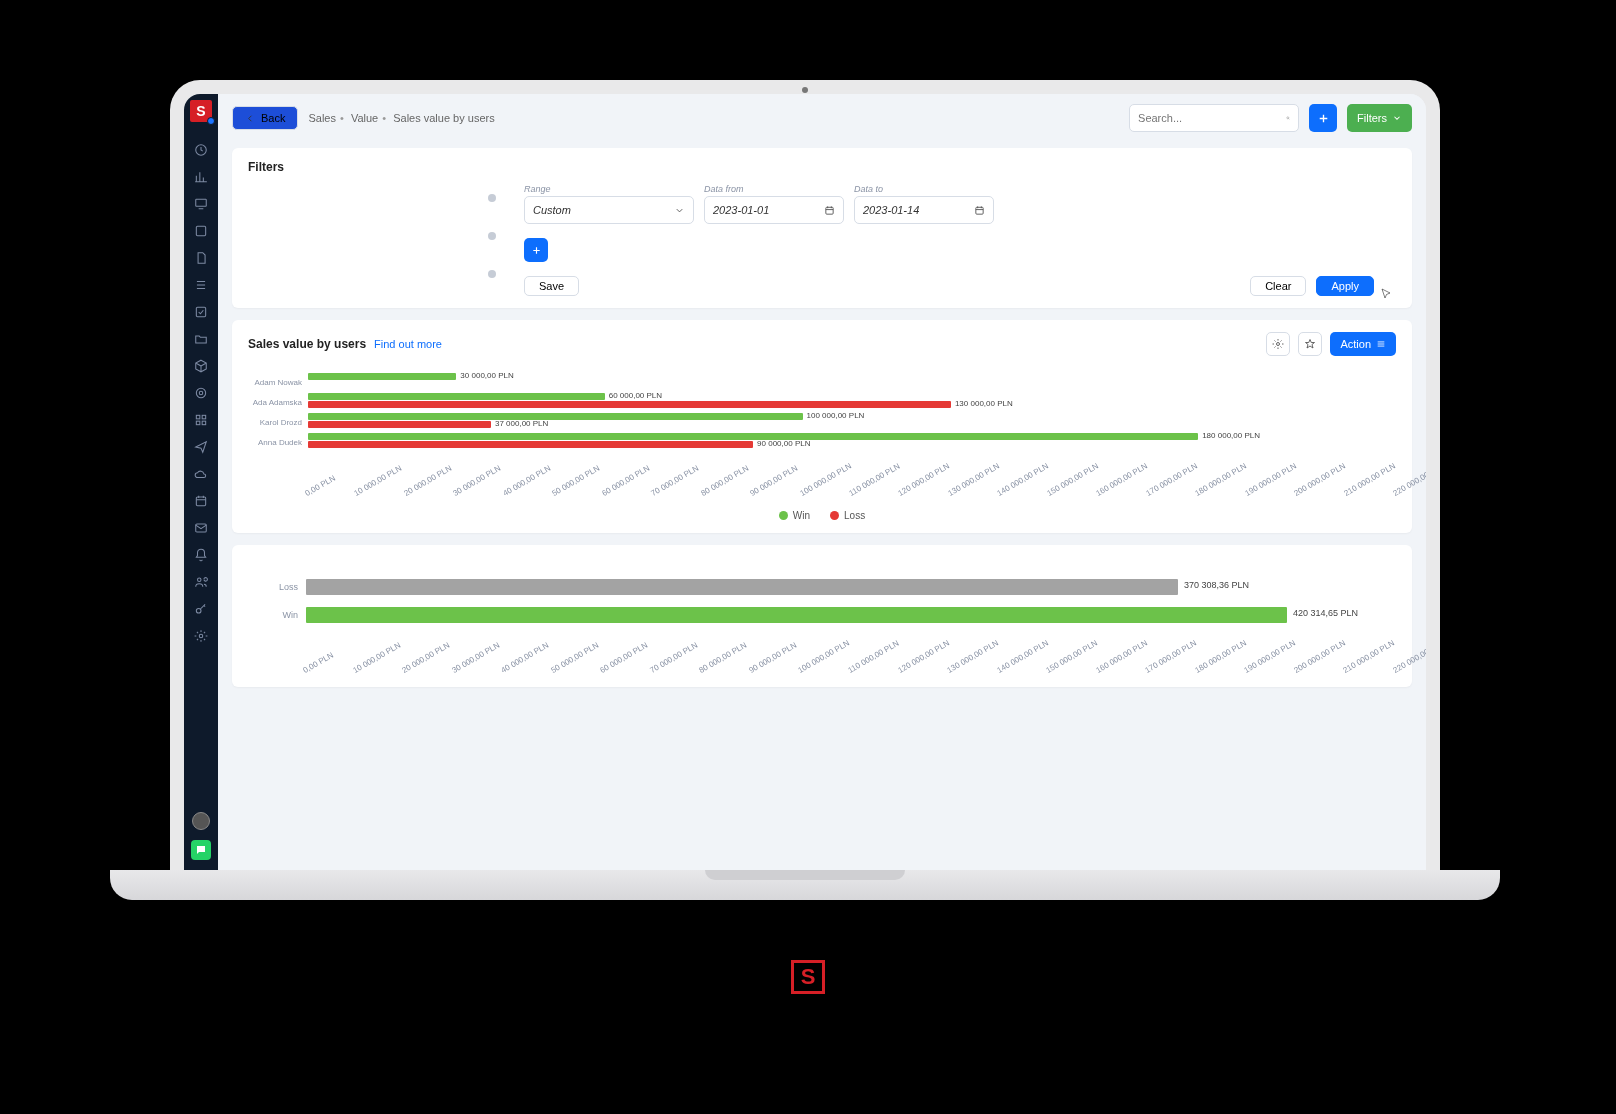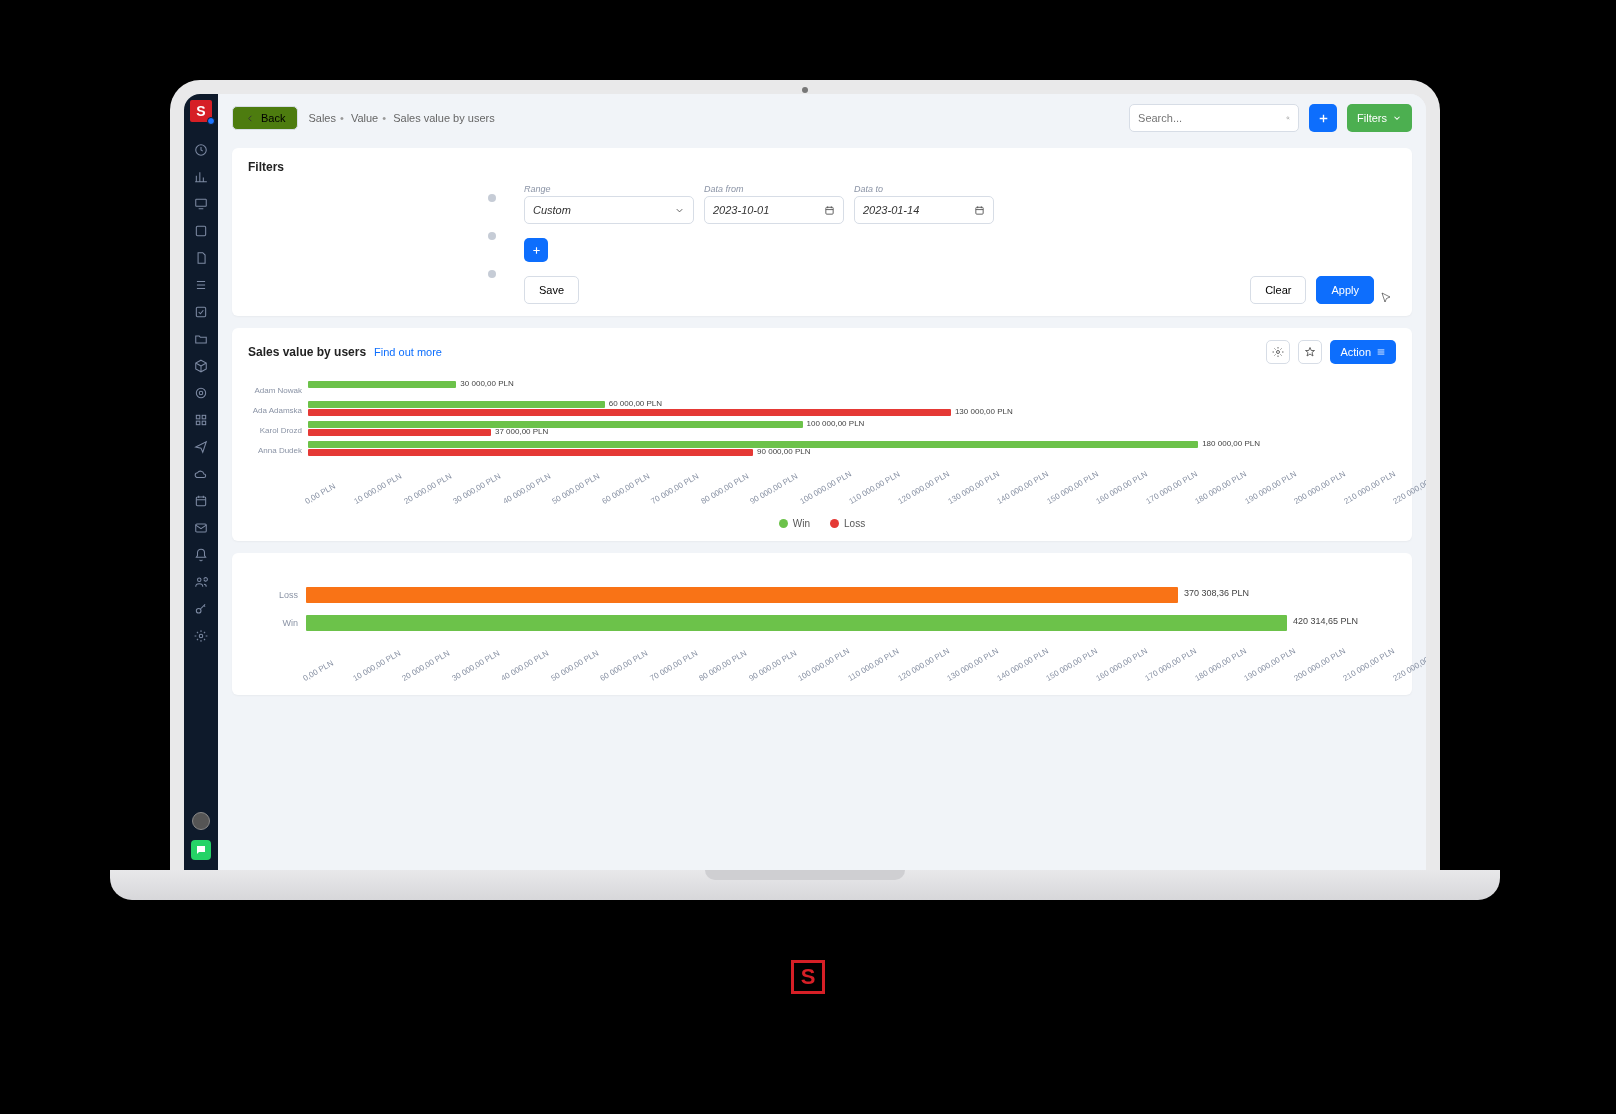--- a/index.html
+++ b/index.html
@@ -22,21 +22,21 @@
   .sidebar .icon{width:16px;height:16px; color:#7d8aa3; display:flex;align-items:center;justify-content:center;}
   .sidebar .icon svg{width:14px;height:14px;stroke:currentColor;fill:none;stroke-width:1.8;}
   .sidebar .bottom{margin-top:auto; display:flex;flex-direction:column;gap:10px;align-items:center;padding-bottom:10px;}
   .sidebar .avatar{width:18px;height:18px;border-radius:50%;background:#555;border:1px solid #888;}
   .sidebar .chat{width:20px;height:20px;background:#25d366;border-radius:4px;display:flex;align-items:center;justify-content:center;}
   .sidebar .chat svg{width:12px;height:12px;fill:#fff;}
 
   .main { flex:1; background:#f1f4f8; overflow:auto; }
 
   .topbar { display:flex; align-items:center; padding:10px 14px; gap:10px;}
-  .back-btn { background:#4d7c0f; border:1px solid #d7dde6; border-radius:5px; padding:5px 12px; display:flex; align-items:center; gap:5px; font-size:11px; cursor:pointer;}
+  .back-btn { background:#1d4ed8; border:1px solid #d7dde6; border-radius:5px; padding:5px 12px; display:flex; align-items:center; gap:5px; font-size:11px; cursor:pointer;}
   .back-btn svg{width:11px;height:11px;stroke:#333;fill:none;stroke-width:2;}
   .crumbs { color:#666; font-size:11px;}
   .crumbs .sep{margin:0 4px;color:#999;}
   .topbar .spacer{flex:1;}
   .search { background:#fff; border:1px solid #d7dde6; border-radius:5px; width:170px; height:28px; display:flex; align-items:center; padding:0 8px; gap:6px;}
   .search input{border:none;outline:none;flex:1;font-size:11px;color:#666;}
   .search svg{width:14px;height:14px;stroke:#555;fill:none;stroke-width:2;}
   .add-btn{width:28px;height:28px;background:#0d6efd;border-radius:5px;color:#fff;display:flex;align-items:center;justify-content:center;cursor:pointer;}
   .add-btn svg{width:13px;height:13px;stroke:#fff;fill:none;stroke-width:2.5;}
   .filters-btn{height:28px;background:#4caf50;border-radius:5px;color:#fff;display:flex;align-items:center;gap:5px;padding:0 10px;font-size:11px;cursor:pointer;}
@@ -49,21 +49,21 @@
   .raildot{width:8px;height:8px;border-radius:50%;background:#c6ccd6;position:absolute;left:240px;}
   .fields{flex:1;display:flex;flex-direction:column;gap:14px;}
   .row1{display:flex;gap:10px;align-items:flex-end;}
   .fld{display:flex;flex-direction:column;gap:2px;font-style:italic;}
   .fld label{font-size:9px;color:#8a93a5;}
   .fld .ctrl{height:28px;border:1px solid #d7dde6;border-radius:5px;background:#fff;display:flex;align-items:center;padding:0 8px;font-size:11px;justify-content:space-between;gap:8px;}
   .fld .ctrl svg{width:11px;height:11px;stroke:#555;fill:none;stroke-width:2;}
   .chip-add{width:24px;height:24px;background:#0d6efd;border-radius:5px;display:flex;align-items:center;justify-content:center;}
   .chip-add svg{width:11px;height:11px;stroke:#fff;fill:none;stroke-width:2.5;}
   .row3{display:flex;gap:10px;align-items:center;}
-  .btn{height:28px;border:1px solid #d7dde6;background:#fff;border-radius:5px;padding:0 14px;font-size:11px;display:flex;align-items:center;cursor:pointer;}
+  .btn{height:20px;border:1px solid #d7dde6;background:#fff;border-radius:5px;padding:0 14px;font-size:11px;display:flex;align-items:center;cursor:pointer;}
   .row3 .spacer{flex:1;}
   .btn.primary{background:#0d6efd;border-color:#0d6efd;color:#fff;}
   .cursor{width:12px;height:12px;stroke:#000;fill:#fff;stroke-width:1;position:relative;top:8px;left:-4px;}
 
   .chart-panel .head{display:flex;align-items:center;gap:8px;}
   .chart-panel .head .link{color:#0d6efd;font-size:11px;}
   .chart-panel .head .spacer{flex:1;}
   .iconbtn{width:24px;height:24px;border:1px solid #d7dde6;border-radius:5px;background:#fff;display:flex;align-items:center;justify-content:center;}
   .iconbtn svg{width:12px;height:12px;stroke:#555;fill:none;stroke-width:1.8;}
   .action-btn{height:24px;background:#0d6efd;color:#fff;border-radius:5px;padding:0 10px;font-size:11px;display:flex;align-items:center;gap:5px;}
@@ -84,21 +84,21 @@
   .legend .item{display:flex;align-items:center;gap:5px;font-size:10px;color:#555;}
   .legend .sw{width:9px;height:9px;border-radius:50%;}
   .legend .sw.win{background:#6cc24a;} .legend .sw.loss{background:#e53935;}
 
   .sum-panel .head{display:flex;justify-content:space-between;align-items:center;}
   .sum-panel .total{font-size:13px;font-weight:700;}
   .sum-chart .row{display:flex;align-items:center;height:28px;gap:8px;}
   .sum-chart .lbl{width:50px;text-align:right;font-size:9px;color:#8a93a5;}
   .sum-chart .track{flex:1;}
   .sum-chart .bar{height:16px;position:relative;border-radius:1px;}
-  .sum-chart .bar.win{background:#6cc24a;} .sum-chart .bar.loss{background:#f97316;}
+  .sum-chart .bar.win{background:#6cc24a;} .sum-chart .bar.loss{background:#a3a3a3;}
   .sum-chart .bar .val{position:absolute;right:-6px;top:1px;transform:translateX(100%);font-size:9px;color:#444;white-space:nowrap;}
   .sum-chart .xaxis{position:relative;height:40px;margin-top:6px;margin-left:58px;}
   .sum-chart .tick{position:absolute;bottom:0;font-size:8px;color:#8a93a5;transform:rotate(-30deg);transform-origin:left bottom;white-space:nowrap;}
 
   
   .emblem{position:absolute;left:50%;top:960px;transform:translateX(-50%);width:34px;height:34px;border:3px solid #d61f26;color:#d61f26;font-weight:900;font-size:22px;line-height:28px;text-align:center;}
 </style>
 </head>
 <body>
 
@@ -279,21 +279,21 @@
                     <div class="ctrl">
                       <span>Custom</span>
                       <svg viewBox="0 0 24 24">
                           <path d="M6 9l6 6 6-6"></path>
                         </svg>
                     </div>
                   </div>
                   <div class="fld" style="width:140px;">
                     <label>Data from</label>
                     <div class="ctrl">
-                      <span>2023-10-01</span>
+                      <span>2023-01-01</span>
                       <svg viewBox="0 0 24 24">
                           <rect x="4" y="5" width="16" height="15" rx="2"></rect>
                           <path d="M4 10h16M8 3v4M16 3v4"></path>
                         </svg>
                     </div>
                   </div>
                   <div class="fld" style="width:140px;">
                     <label>Data to</label>
                     <div class="ctrl">
                       <span>2023-01-14</span>

